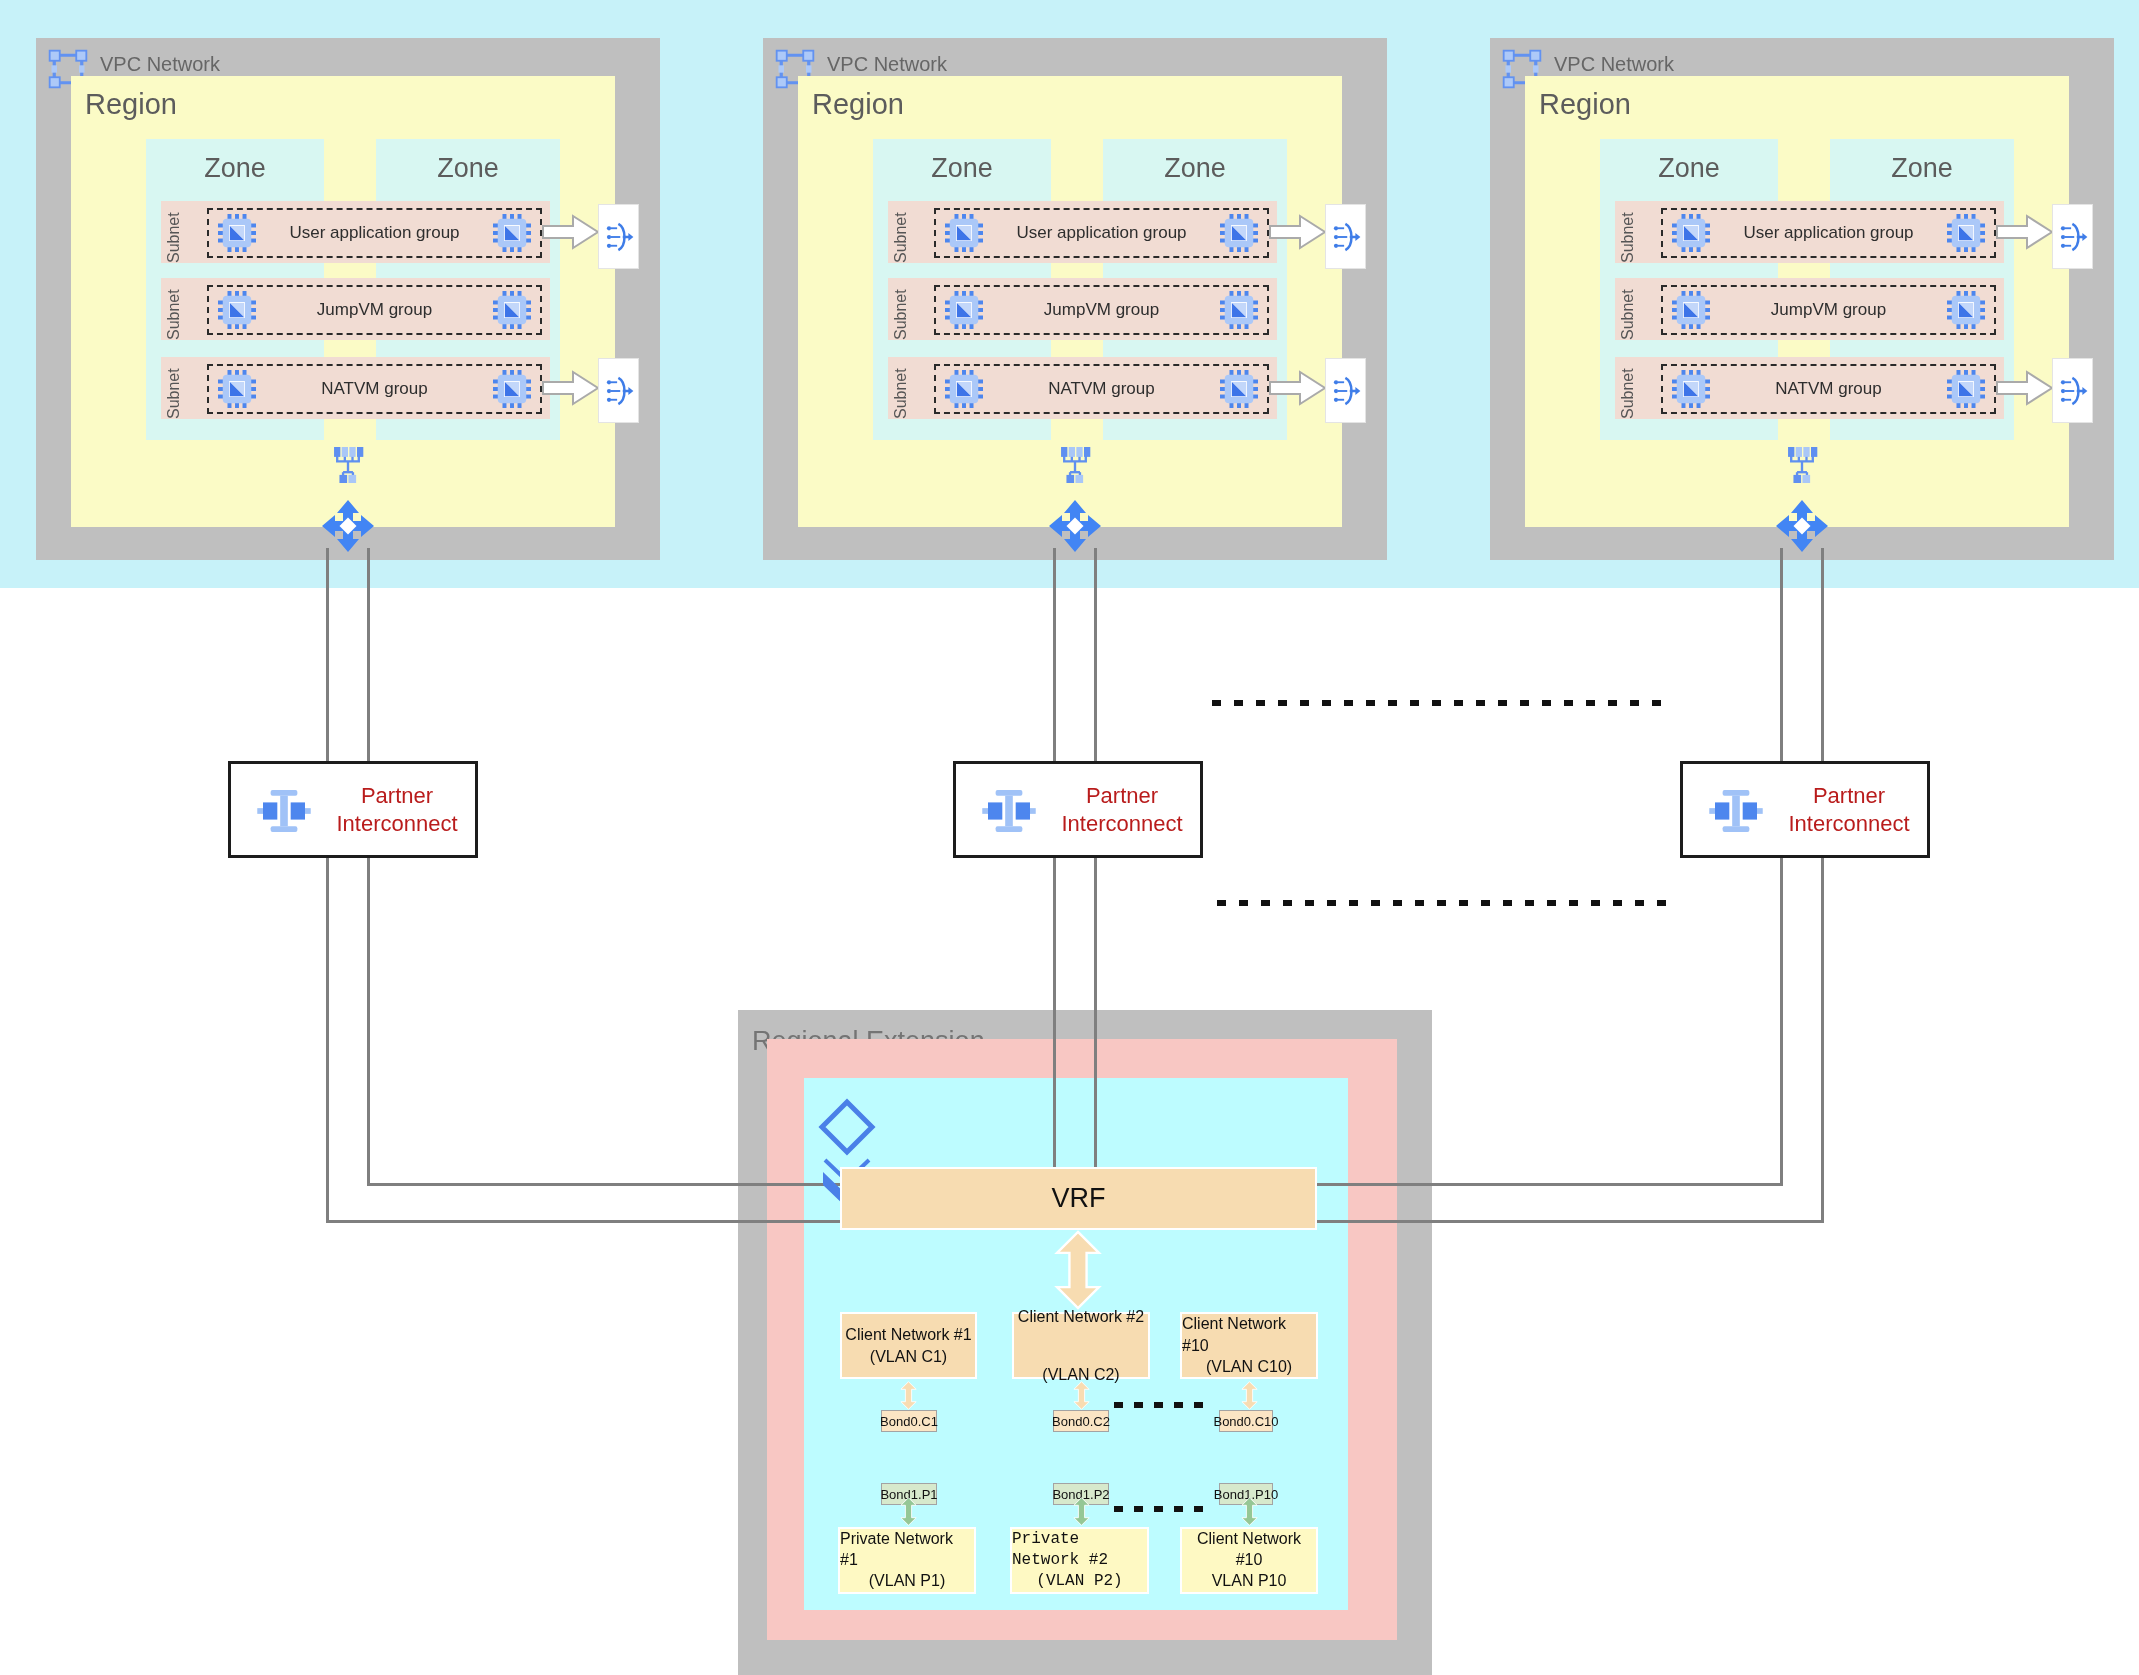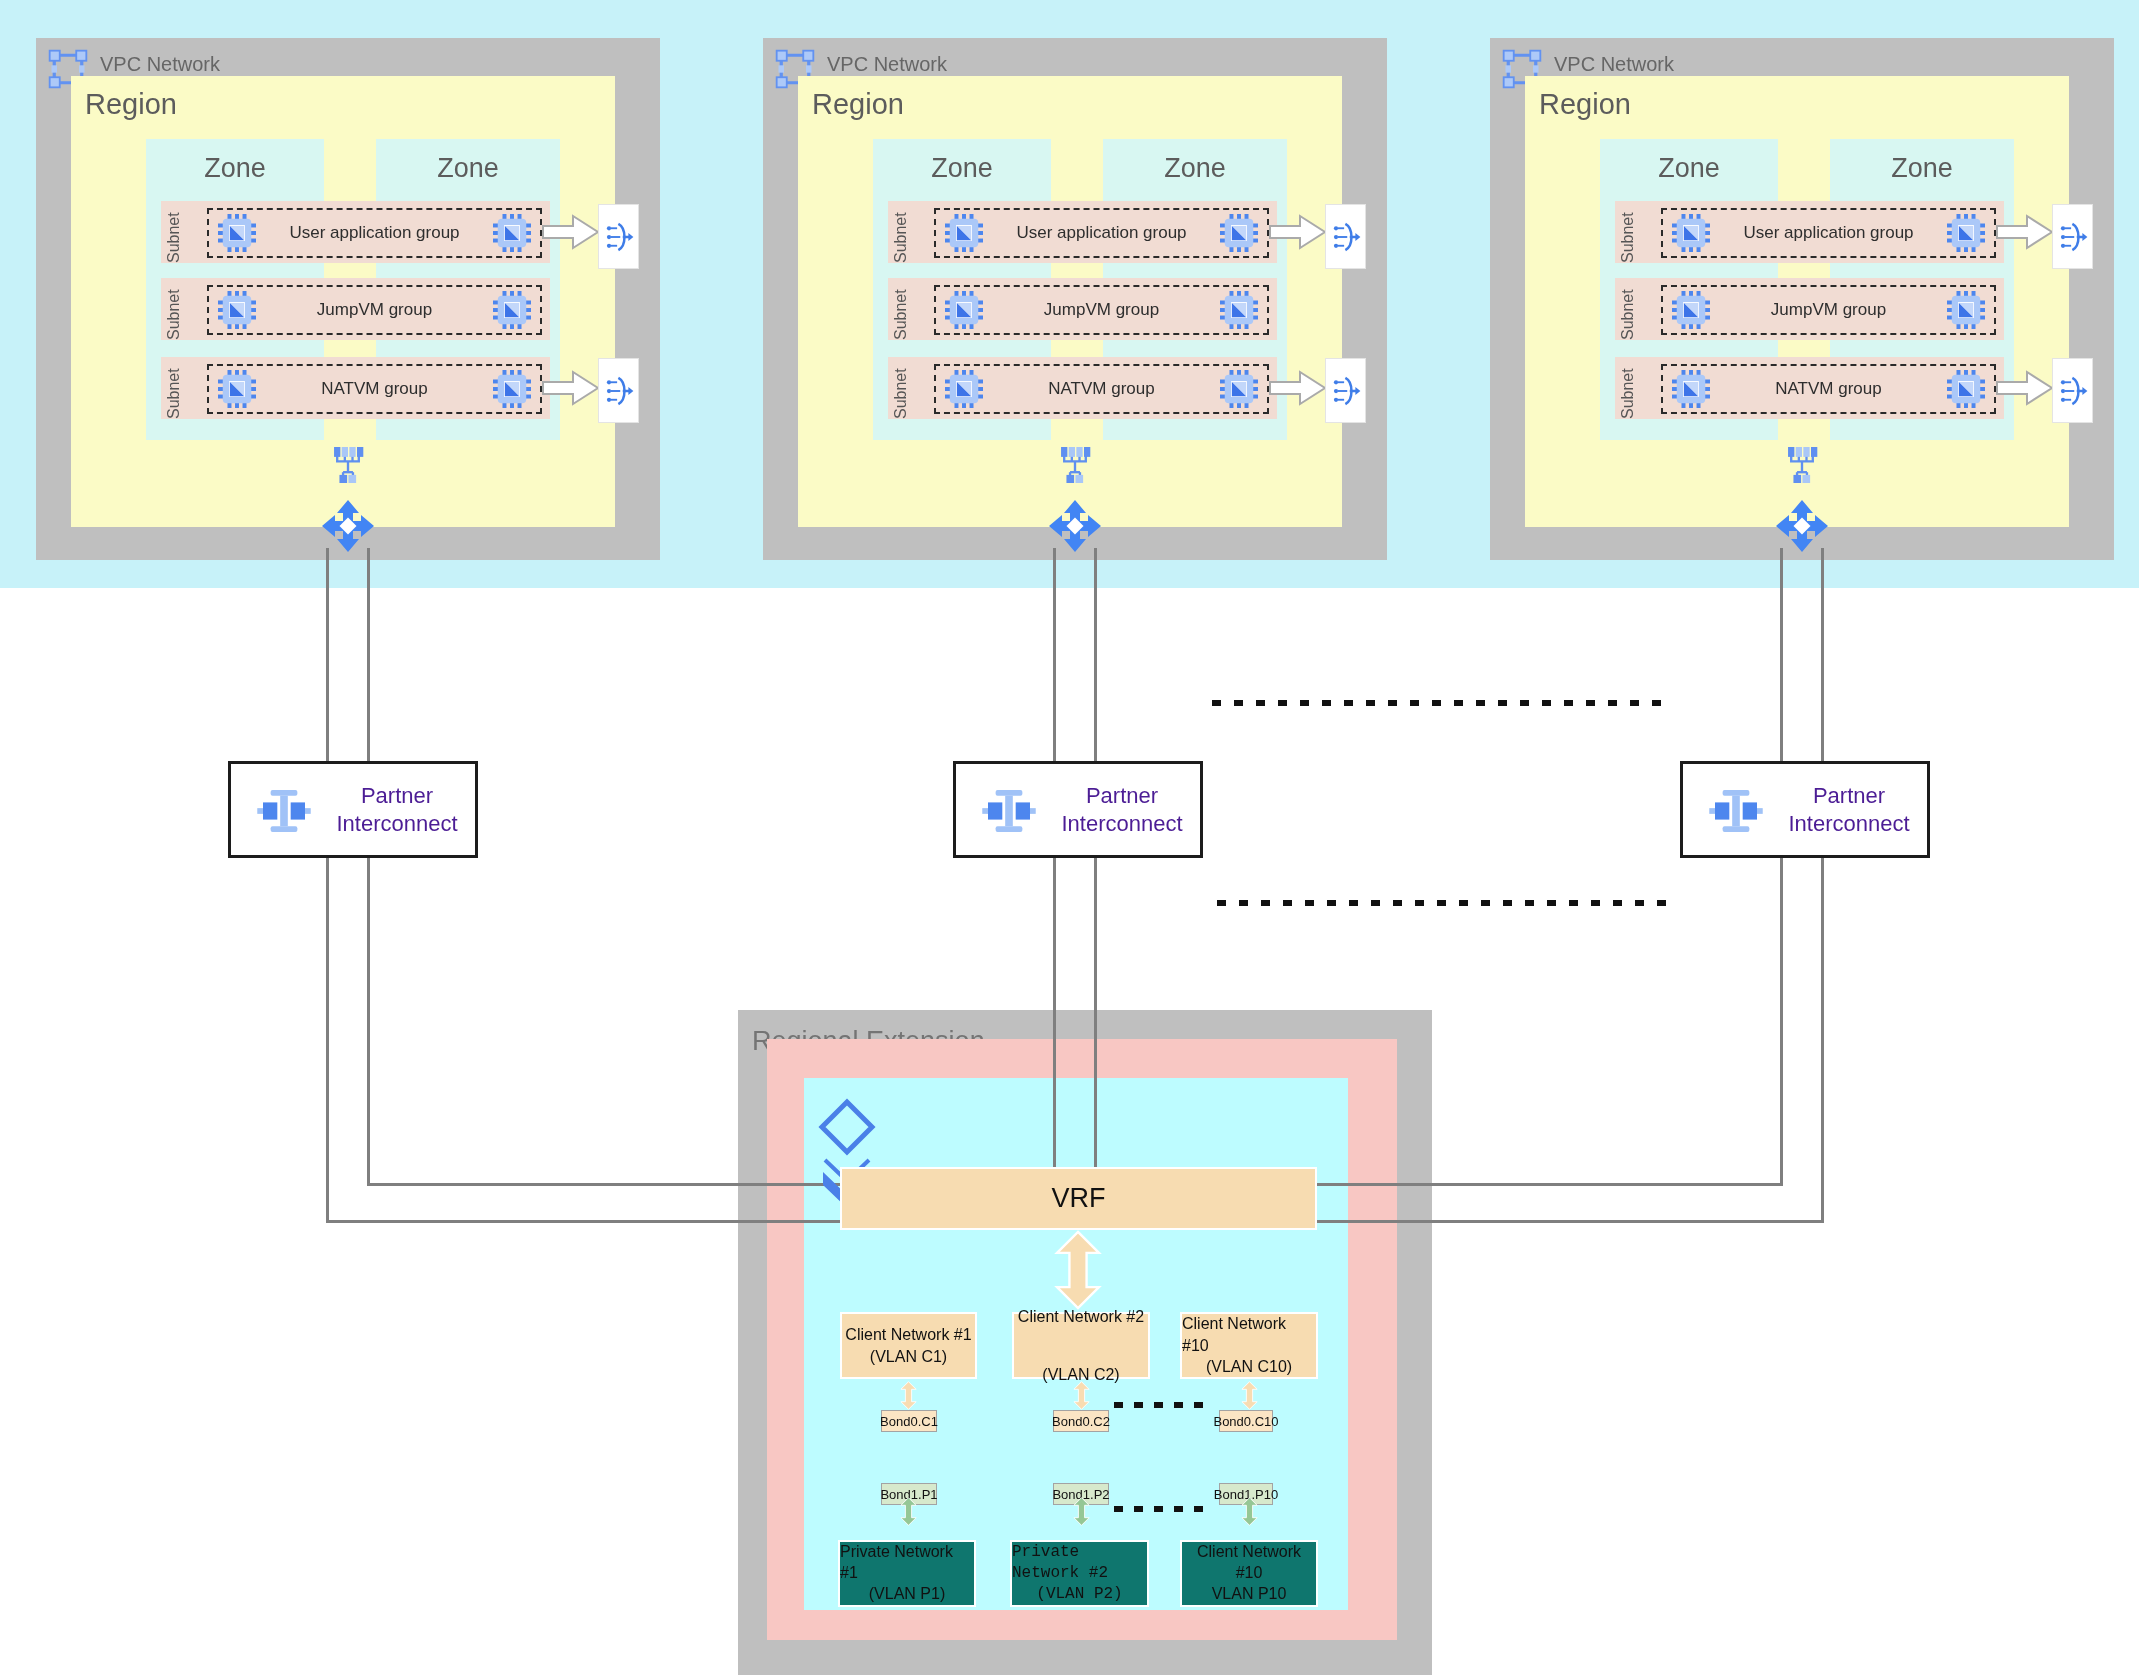--- a/index.html
+++ b/index.html
@@ -36,21 +36,21 @@
   
   .hub-icon{width:34px;height:36px;}
   .router-icon{width:52px;height:52px;}
   
   .vline{position:absolute;width:3px;background:#7f7f7f;}
   .hline{position:absolute;height:3px;background:#7f7f7f;}
   
   .pi{position:absolute;top:761px;width:250px;height:97px;background:#ffffff;border:3px solid #1c1c1c;box-sizing:border-box;}
   .pi-icon{position:absolute;left:26px;top:26px;width:54px;height:42px;}
   .pi-label{position:absolute;left:96px;top:0;width:140px;height:100%;display:flex;align-items:center;justify-content:center;
-      text-align:center;font-size:22px;color:#4c1d95;line-height:1.25;}
+      text-align:center;font-size:22px;color:#b91c1c;line-height:1.25;}
   
   .dotline{position:absolute;height:6px;background:repeating-linear-gradient(90deg,#111 0 9px,transparent 9px 22px);}
   
   #regext{left:738px;top:1010px;width:694px;height:665px;background:#bfbfbf;}
   #regext-title{position:absolute;left:14px;top:16px;font-size:27px;color:#747474;}
   #regext-pink{position:absolute;left:29px;top:29px;width:630px;height:601px;background:#f8c7c3;}
   #regext-cyan{position:absolute;left:66px;top:68px;width:544px;height:532px;background:#bdfcff;}
   #layers-icon{position:absolute;left:78px;top:86px;width:62px;height:124px;}
   #vrf{position:absolute;left:102px;top:157px;width:477px;height:63px;background:#f7dcb1;border:2px solid #ffffff;
       box-sizing:border-box;display:flex;align-items:center;justify-content:center;font-size:27px;color:#111;}
@@ -61,22 +61,22 @@
   .sm-arrow{position:absolute;width:23px;height:29px;}
   .sm-orange{top:371px;} .sm-green{top:487px;}
   .sa0{left:159px;} .sa1{left:332px;} .sa2{left:500px;}
   .bond{position:absolute;height:22px;border:1px solid #a3a3a3;box-sizing:border-box;display:flex;align-items:center;
       justify-content:center;font-size:13px;color:#111;}
   .bond0{top:400px;background:#fbe5c4;}
   .bond1{top:473px;background:#d7e9cc;}
   .b0{left:143px;width:56px;} .b1{left:315px;width:56px;} .b2{left:481px;width:54px;}
   #bms{position:absolute;left:100px;top:410px;width:481px;height:63px;background:#b7b1e9;border:2px solid #ffffff;
       box-sizing:border-box;border-radius:33px;display:flex;align-items:center;justify-content:center;font-size:26px;color:#111;}
-  .pn{position:absolute;top:517px;height:67px;background:#0f766e;border:2px solid #ffffff;box-sizing:border-box;
-      display:flex;flex-direction:column;align-items:center;justify-content:center;font-size:16px;color:#111;line-height:1.3;margin-top:13px;}
+  .pn{position:absolute;top:517px;height:67px;background:#fef9c3;border:2px solid #ffffff;box-sizing:border-box;
+      display:flex;flex-direction:column;align-items:center;justify-content:center;font-size:16px;color:#111;line-height:1.3;}
   #pn0{left:100px;width:138px;} #pn1{left:272px;width:139px;font-family:Liberation Mono, monospace;} #pn2{left:442px;width:138px;}
   .dashrow{position:absolute;width:98px;height:6px;background:repeating-linear-gradient(90deg,#111 0 9px,transparent 9px 20px);}
   #dash-top{left:376px;top:392px;} #dash-bot{left:376px;top:496px;}
 </style>
 </head>
 <body>
 
 <svg width="0" height="0" style="position:absolute">
   <defs>
     <symbol id="icn-vpc" viewBox="0 0 48 48">

